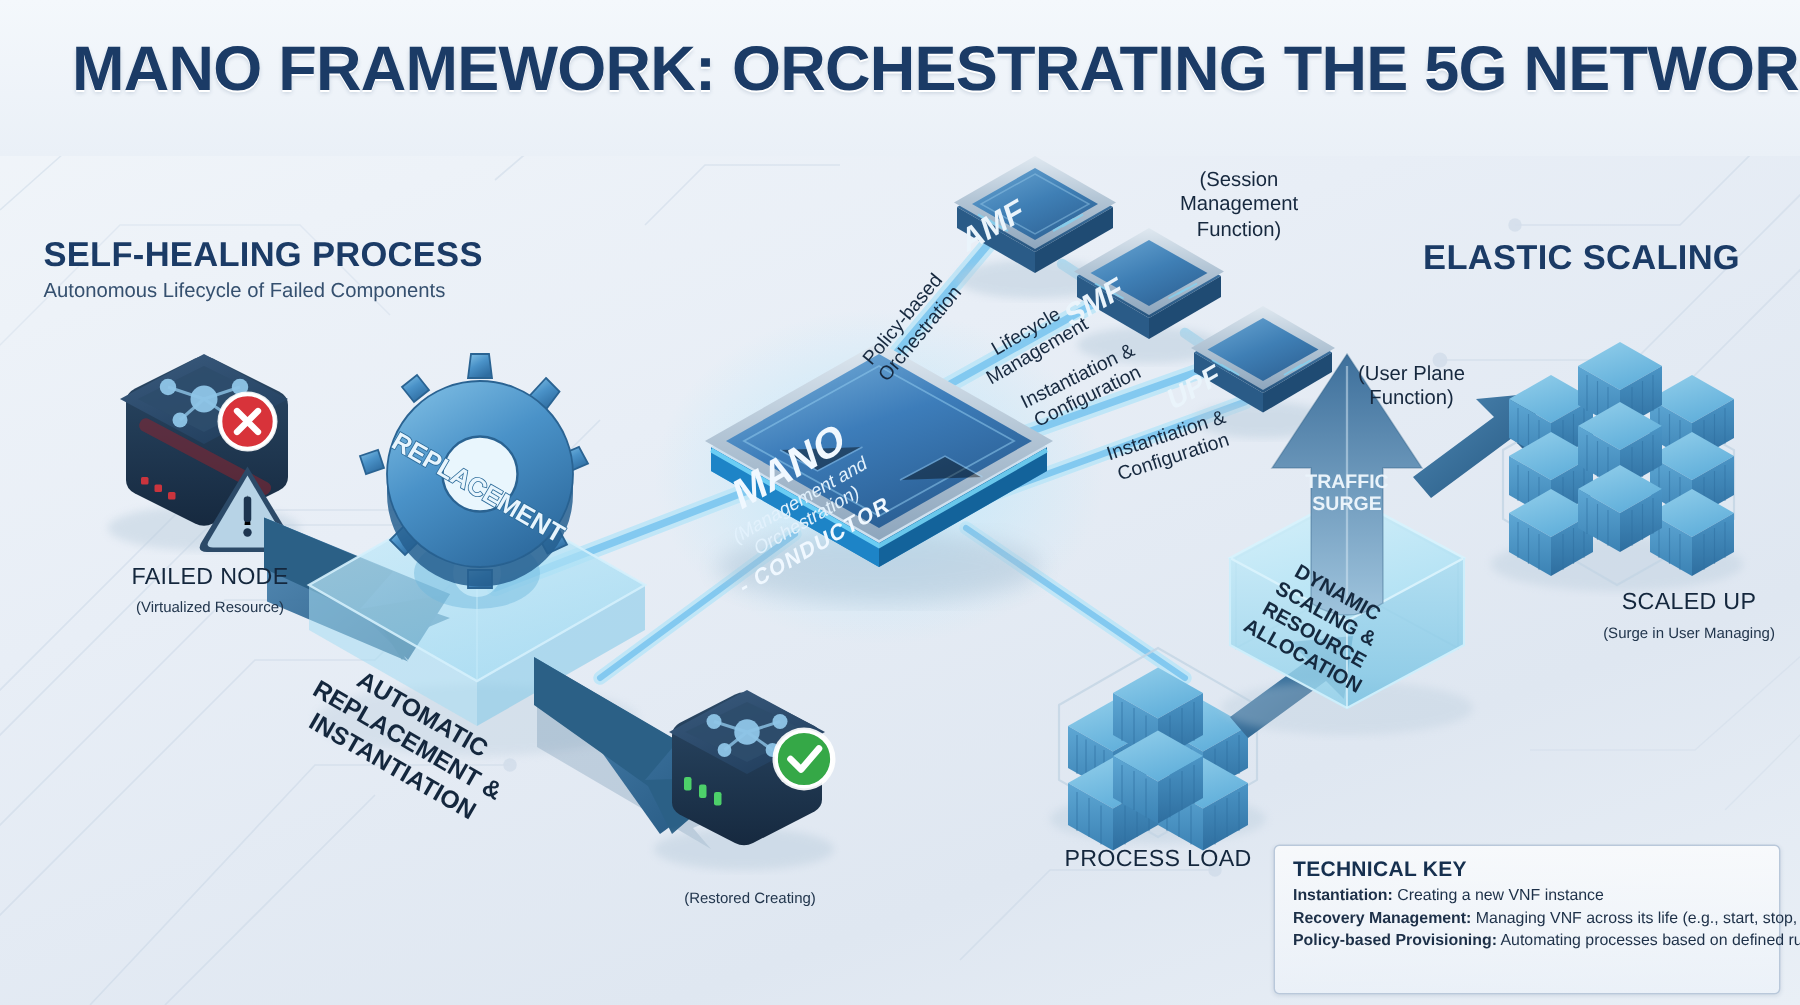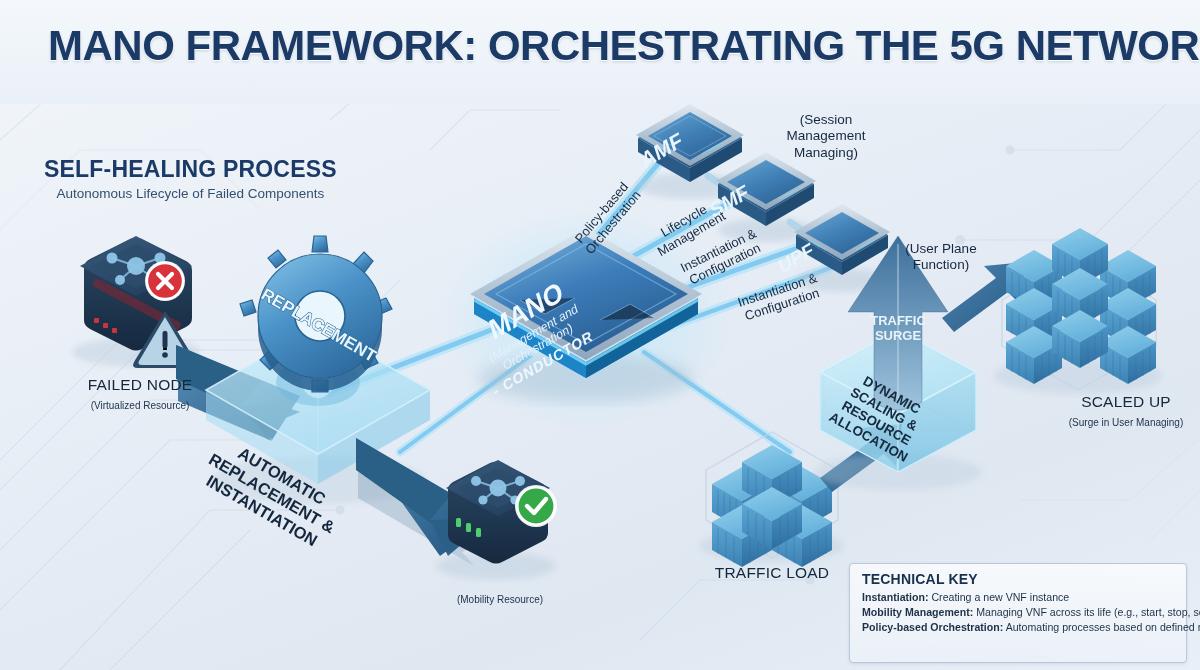--- a/index.html
+++ b/index.html
@@ -26,21 +26,21 @@
     position: absolute; left: 48px; top: 22px;
     font-size: 42px; font-weight: bold; letter-spacing: -.5px;
     color: #1b3b66;
     text-shadow: 0 1px 0 #fff, 0 2px 3px rgba(30,60,100,.18);
     white-space: nowrap;
   }
   
   .sec-h { position: absolute; }
   .sec-h .h1 { font-size: 23px; font-weight: bold; color: #1b3b66; letter-spacing: .2px; }
   .sec-h .h2 { font-size: 13.5px; color: #35506f; margin-top: 3px; }
-  #sec-left  { left: 44px; top: 156px; text-align: center; }
+  #sec-left  { left: 29px; top: 156px; text-align: left; }
   #sec-right { right: 40px; top: 158px; text-align: right; }
 
   
   .cap { position: absolute; text-align: center; }
   .cap .c1 { font-size: 15.5px; font-weight: normal; color: #14273d; letter-spacing: .2px; white-space: nowrap; }
   .cap .c2 { font-size: 10px; color: #22364d; white-space: nowrap; margin-top: 6px; }
   .paren { position: absolute; text-align: center; font-size: 13.5px; color: #16283e; line-height: 1.22; }
   
   #tech-key {
     position: absolute; left: 849px; top: 563px; width: 338px; height: 100px;
@@ -96,20 +96,21 @@
   </svg>
   <div class="hdr-sheen"></div>
 
   <div class="title">MANO FRAMEWORK: ORCHESTRATING THE 5G NETWORK</div>
 
   <div class="sec-h" id="sec-left">
     <div class="h1">SELF-HEALING PROCESS</div>
     <div class="h2">Autonomous Lifecycle of Failed Components</div>
   </div>
   <div class="sec-h" id="sec-right">
+    <div class="h1">ELASTIC SCALING</div>
   </div>
 
   <svg class="svg-layer" width="1200" height="670">
     <defs>
       <linearGradient id="gBeam" x1="0" y1="0" x2="1" y2="0">
         <stop offset="0" stop-color="#bfe6f8"></stop>
           <stop offset=".5" stop-color="#86cdf2"></stop>
           <stop offset="1" stop-color="#bfe6f8"></stop>
       </linearGradient>
       <linearGradient id="gChipTop" x1="0" y1="0" x2=".7" y2="1">
@@ -698,50 +699,50 @@
       <text x="722" y="269" font-family="Liberation Sans, sans-serif" font-size="13" fill="#17293f" text-anchor="middle">Configuration</text>
     </g>
     <g transform="rotate(-18 780 298)">
       <text x="780" y="294" font-family="Liberation Sans, sans-serif" font-size="13" fill="#17293f" text-anchor="middle">Instantiation &amp;</text>
       <text x="780" y="309" font-family="Liberation Sans, sans-serif" font-size="13" fill="#17293f" text-anchor="middle">Configuration</text>
     </g>
   </svg>
 
   <div class="paren" id="smf-paren" style="left: 766px; top: 112px; width: 120px; white-space: pre-line;">(Session
 Management
-Managing)</div>
+Function)</div>
   <div class="paren" id="upf-paren" style="left: 886px; top: 241px; width: 110px; white-space: pre-line;">(User Plane
 Function)</div>
 
   <div class="cap" style="left:30px; top:376px; width:220px;">
     <div class="c1">FAILED NODE</div>
     <div class="c2">(Virtualized Resource)</div>
   </div>
 
   <div class="cap" style="left:380px; top:588px; width:240px;">
-    <div class="c2">(Mobility Resource)</div>
+    <div class="c2">(Restored Creating)</div>
   </div>
 
   <div class="cap" style="left:692px; top:564px; width:160px;">
-    <div class="c1">TRAFFIC LOAD</div>
+    <div class="c1">PROCESS LOAD</div>
   </div>
 
   <div class="cap" style="left:1036px; top:393px; width:180px;">
     <div class="c1">SCALED UP</div>
     <div class="c2">(Surge in User Managing)</div>
   </div>
 
   <div id="tech-key">
     <div class="kt">TECHNICAL KEY</div>
     <ul>
       <li>
         <b>Instantiation:</b><span> Creating a new VNF instance</span>
       </li>
       <li>
-        <b>Mobility Management:</b><span> Managing VNF across its life (e.g., start, stop, scale)</span>
+        <b>Recovery Management:</b><span> Managing VNF across its life (e.g., start, stop, scale)</span>
       </li>
       <li>
-        <b>Policy-based Orchestration:</b><span> Automating processes based on defined rules</span>
+        <b>Policy-based Provisioning:</b><span> Automating processes based on defined rules</span>
       </li>
     </ul>
   </div>
 
 </div>
 
 </body></html>

